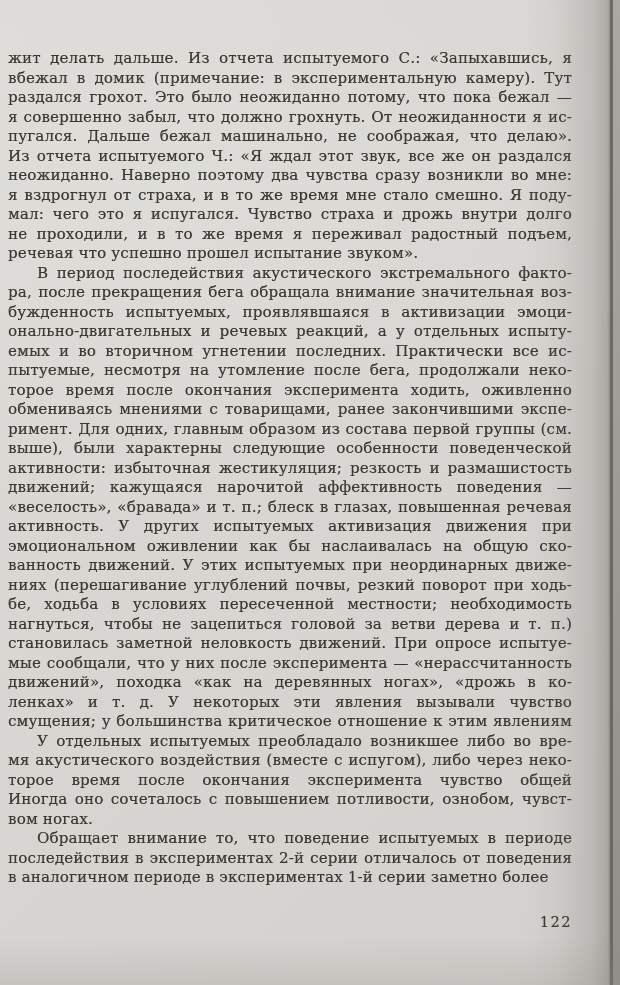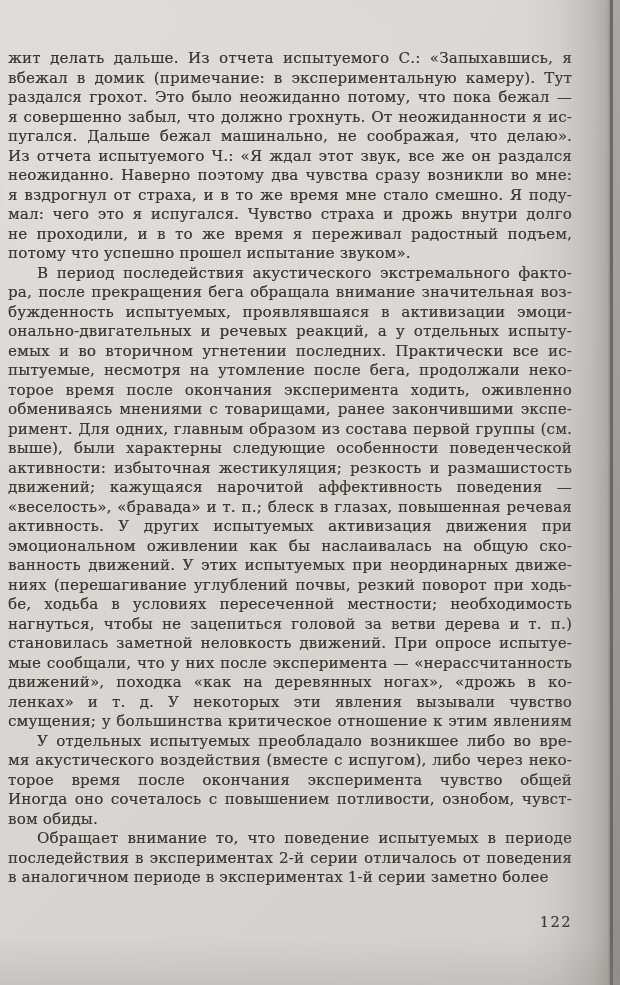--- a/index.html
+++ b/index.html
@@ -105,21 +105,21 @@
         <div class="line">жит делать дальше. Из отчета испытуемого С.: «Запыхавшись, я</div>
         <div class="line">вбежал в домик (примечание: в экспериментальную камеру). Тут</div>
         <div class="line">раздался грохот. Это было неожиданно потому, что пока бежал —</div>
         <div class="line">я совершенно забыл, что должно грохнуть. От неожиданности я ис-</div>
         <div class="line">пугался. Дальше бежал машинально, не соображая, что делаю».</div>
         <div class="line">Из отчета испытуемого Ч.: «Я ждал этот звук, все же он раздался</div>
         <div class="line">неожиданно. Наверно поэтому два чувства сразу возникли во мне:</div>
         <div class="line">я вздрогнул от страха, и в то же время мне стало смешно. Я поду-</div>
         <div class="line">мал: чего это я испугался. Чувство страха и дрожь внутри долго</div>
         <div class="line">не проходили, и в то же время я переживал радостный подъем,</div>
-        <div class="line last">потому что успешно прошел испытание звуком».</div>
+        <div class="line last">речевая что успешно прошел испытание звуком».</div>
       </div>
       <div class="para">
         <div class="line indent">В период последействия акустического экстремального факто-</div>
         <div class="line">ра, после прекращения бега обращала внимание значительная воз-</div>
         <div class="line">бужденность испытуемых, проявлявшаяся в активизации эмоци-</div>
         <div class="line">онально-двигательных и речевых реакций, а у отдельных испыту-</div>
         <div class="line">емых и во вторичном угнетении последних. Практически все ис-</div>
         <div class="line">пытуемые, несмотря на утомление после бега, продолжали неко-</div>
         <div class="line">торое время после окончания эксперимента ходить, оживленно</div>
         <div class="line">обмениваясь мнениями с товарищами, ранее закончившими экспе-</div>
@@ -138,21 +138,21 @@
         <div class="line">мые сообщали, что у них после эксперимента — «нерассчитанность</div>
         <div class="line">движений», походка «как на деревянных ногах», «дрожь в ко-</div>
         <div class="line">ленках» и т. д. У некоторых эти явления вызывали чувство</div>
         <div class="line">смущения; у большинства критическое отношение к этим явлениям</div>
       </div>
       <div class="para">
         <div class="line indent">У отдельных испытуемых преобладало возникшее либо во вре-</div>
         <div class="line">мя акустического воздействия (вместе с испугом), либо через неко-</div>
         <div class="line">торое время после окончания эксперимента чувство общей слабости.</div>
         <div class="line">Иногда оно сочеталось с повышением потливости, ознобом, чувст-</div>
-        <div class="line last">вом обиды.</div>
+        <div class="line last">вом ногах.</div>
       </div>
       <div class="para">
         <div class="line indent">Обращает внимание то, что поведение испытуемых в периоде</div>
         <div class="line">последействия в экспериментах 2-й серии отличалось от поведения</div>
         <div class="line last">в аналогичном периоде в экспериментах 1-й серии заметно более</div>
       </div>
     </div>
   <div class="page-number">122</div>
   <div class="gutter-shadow"></div>
   <div class="spine-line"></div>

